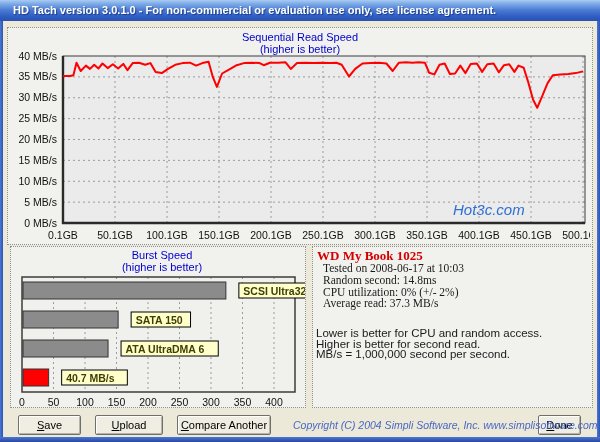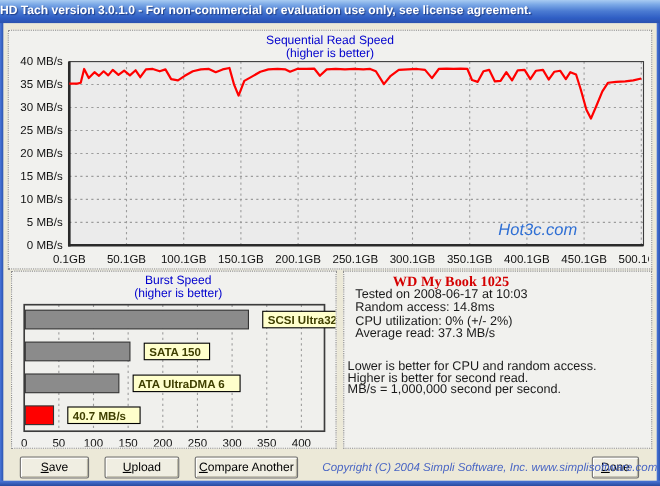--- a/index.html
+++ b/index.html
@@ -12,40 +12,40 @@
   
   .frame-left,.frame-right,.frame-bottom{position:absolute;background:linear-gradient(90deg,#4a76d8,#2c55b2);z-index:5;}
   .frame-left{left:0;top:0;width:3px;height:442px;}
   .frame-right{right:0;top:0;width:3px;height:442px;}
   .frame-bottom{left:0;bottom:0;width:600px;height:5px;background:linear-gradient(180deg,#4a76d8,#27489c);}
   
   .titlebar{
     position:absolute;left:0;top:0;width:600px;height:21px;
     background:linear-gradient(180deg,#a8cbf2 0%,#7aa8e6 20%,#4b7bd2 48%,#2f5ec4 78%,#2b52ae 100%);
     color:#fff;font-size:11px;font-weight:bold;line-height:21px;
-    padding-left:0;box-sizing:border-box;
+    padding-left:13px;box-sizing:border-box;
     text-shadow:1px 1px 1px rgba(0,20,80,.55);
     white-space:nowrap;z-index:6;
   }
   
   .panel{position:absolute;background:#f1f1ee;border:1px dotted #8f8f8f;box-sizing:border-box;}
   .panel-seq{left:7px;top:27px;width:586px;height:218px;}
   .panel-burst{left:10px;top:246px;width:296px;height:162px;}
   .panel-info{left:312px;top:246px;width:281px;height:162px;}
   .chart-title{position:absolute;width:100%;text-align:center;color:#0000cd;font-size:11px;}
   .seq-title{top:31px;left:0;}
   .seq-subtitle{top:43px;left:0;}
   .burst-title-wrap{position:absolute;left:10px;top:249px;width:304px;text-align:center;color:#0000cd;font-size:11px;}
   svg text{font-family:"Liberation Sans",sans-serif;}
   #seq-svg{position:absolute;left:10px;top:51px;}
   #burst-svg{position:absolute;left:13px;top:270px;}
   .watermark{position:absolute;left:453px;top:201px;font-size:15px;color:#2f6fd4;z-index:3;font-style:italic;}
   
-  .info-drive{position:absolute;left:317px;top:248px;font-family:"Liberation Serif",serif;font-size:13px;font-weight:bold;color:#d40000;margin-left:40px;}
-  .info-stats{position:absolute;left:323px;top:263px;font-family:Liberation Sans, sans-serif;font-size:11.5px;color:#1a1a1a;line-height:11.8px;}
+  .info-drive{position:absolute;left:317px;top:248px;font-family:"Liberation Serif",serif;font-size:13px;font-weight:bold;color:#d40000;}
+  .info-stats{position:absolute;left:323px;top:263px;font-family:Liberation Serif, serif;font-size:11.5px;color:#1a1a1a;line-height:11.8px;}
   .info-notes{position:absolute;left:316px;top:328px;font-family:Liberation Sans, sans-serif;font-size:11.5px;color:#1a1a1a;line-height:10.6px;}
   
   .btn{
     position:absolute;top:415px;height:20px;
     background:#f0eee2;
     border:1px solid #6f6f6f;border-radius:2px;
     box-shadow:inset 1px 1px 0 #ffffff, inset -1px -1px 0 #b8b5a4;
     font-family:"Liberation Sans",sans-serif;font-size:11px;color:#000;
     text-align:center;line-height:18px;padding:0;cursor:default;
   }
@@ -148,21 +148,21 @@
     <text x="166.5" y="136" text-anchor="middle" font-size="10.5" fill="#111">250</text>
     <text x="198" y="136" text-anchor="middle" font-size="10.5" fill="#111">300</text>
     <text x="229.5" y="136" text-anchor="middle" font-size="10.5" fill="#111">350</text>
     <text x="261" y="136" text-anchor="middle" font-size="10.5" fill="#111">400</text>
   </svg>
 
 <div class="panel panel-info"></div>
 <div class="info-drive">WD My Book 1025</div>
 <div class="info-stats">
   <div>Tested on 2008-06-17 at 10:03</div>
-  <div>Random access: 14.8ms</div>
+  <div>Random second: 14.8ms</div>
   <div>CPU utilization: 0% (+/- 2%)</div>
   <div>Average read: 37.3 MB/s</div>
 </div>
 <div class="info-notes">
   <div>Lower is better for CPU and random access.</div>
   <div>Higher is better for second read.</div>
   <div>MB/s = 1,000,000 second per second.</div>
 </div>
 
 <button class="btn" id="btn-save"><u>S</u>ave Results</button>

